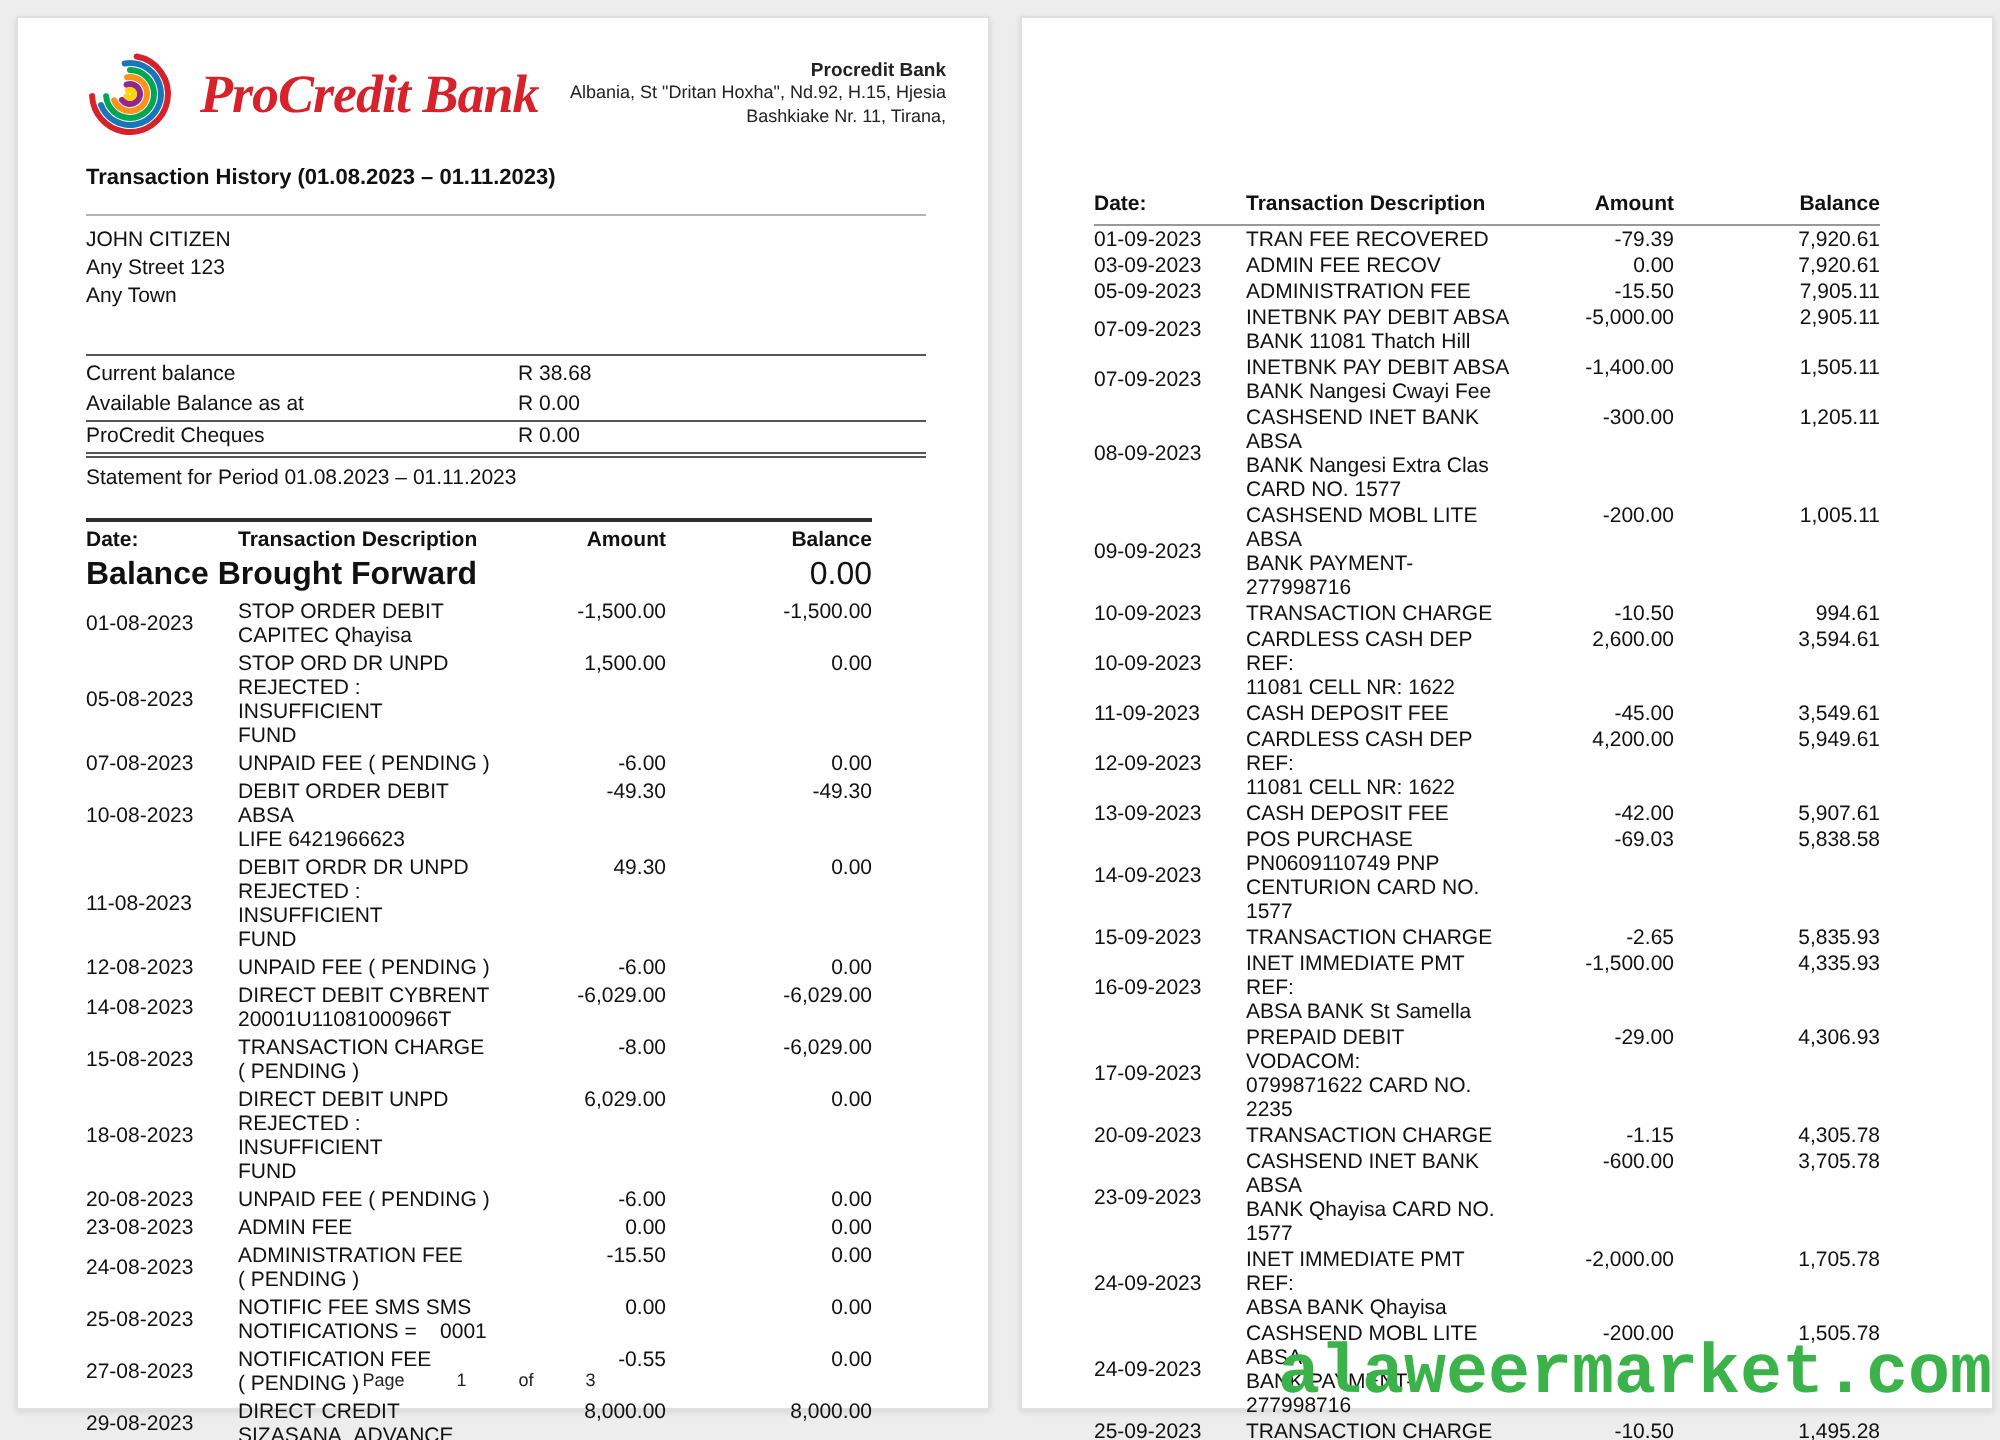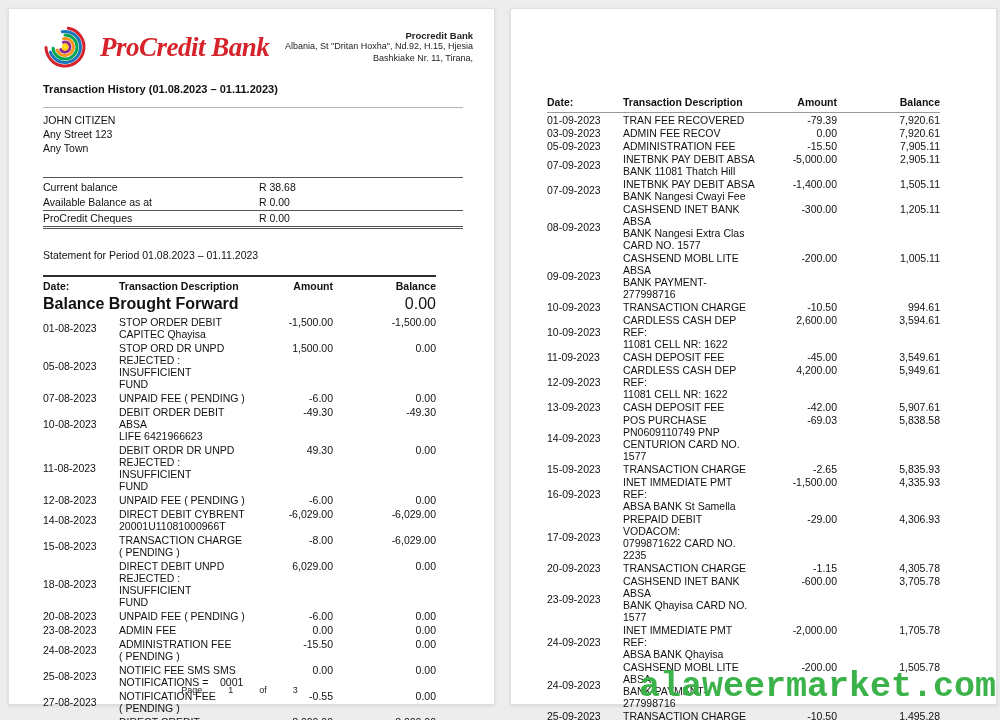--- a/index.html
+++ b/index.html
@@ -25,21 +25,21 @@
   .rule-light{width:420px;border-top:1px solid #b5b5b5;margin-top:12px;}
   .customer{margin-top:5px;font-size:10.5px;line-height:14px;}
   .customer .cname{font-weight:400;}
 
   .summary{width:420px;margin-top:22px;border-top:1px solid #555;padding-top:2px;}
   .srow{display:flex;font-size:10.5px;line-height:13px;padding:1px 0;}
   .summary > div.srow:nth-of-type(2){border-bottom:1px solid #555;}
   .summary > div.srow:nth-of-type(3){border-bottom:3px double #555;}
   .slabel{width:216px;}
 
-  .period{margin-top:20px;font-size:10.5px;}
+  .period{margin-top:4px;font-size:10.5px;}
 
   
   .txtable{width:393px;margin-top:14px;}
   .txtable.topline{border-top:2px solid #2e2e2e;}
   .thead{display:flex;font-weight:700;font-size:10.5px;padding:3px 0 2px;align-items:center;}
   .thead.underline{border-bottom:1px solid #999;padding-bottom:4px;}
   .th-date{width:76px;}
   .th-desc{flex:1;}
   .th-amt{width:80px;text-align:right;}
   .th-bal{width:103px;text-align:right;}

